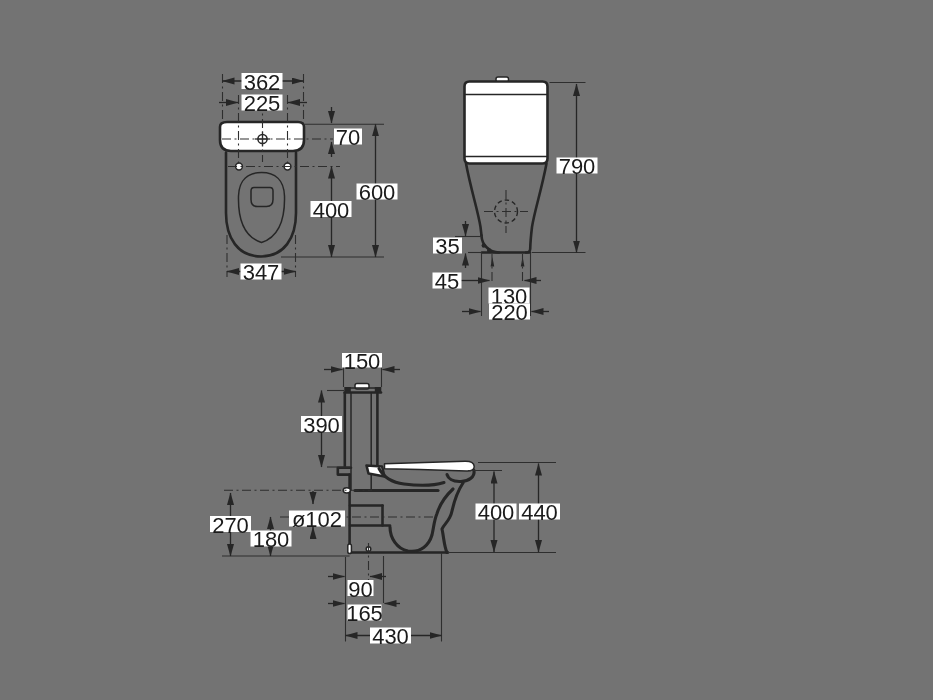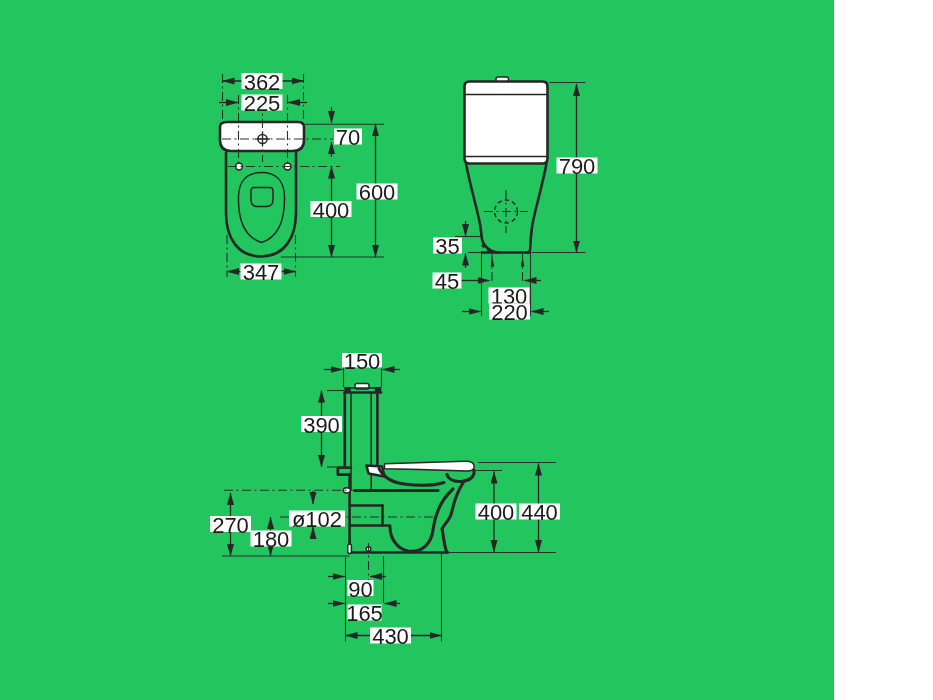--- a/index.html
+++ b/index.html
@@ -1,16 +1,16 @@
 <!DOCTYPE html>
 <html><head>
 <meta charset="utf-8">
 <style>
   html,body{margin:0;padding:0;background:#fff;}
-  .canvas{position:relative;width:834px;height:700px;background:#22c55e;overflow:hidden;
+  .canvas{position:relative;width:933px;height:700px;background:#737373;overflow:hidden;
           font-family:"Liberation Sans",sans-serif;}
   svg{display:block;}
   .o1{stroke:#262626;stroke-width:1.5;fill:none;stroke-linecap:round;stroke-linejoin:round;}
   .o2{stroke:#262626;stroke-width:2.6;fill:none;stroke-linecap:round;stroke-linejoin:round;}
   .o3{stroke:#262626;stroke-width:3.1;fill:none;stroke-linecap:round;stroke-linejoin:round;}
   .fillw{fill:#fff;}
   .dim{stroke:#262626;stroke-width:1.3;fill:none;}
   .ext{stroke:#2e2e2e;stroke-width:1.1;fill:none;}
   .cl{stroke:#2e2e2e;stroke-width:1.1;fill:none;stroke-dasharray:9 3.5 2 3.5;}
   .dc{stroke:#262626;stroke-width:1.4;fill:none;stroke-dasharray:4.5 3;}

